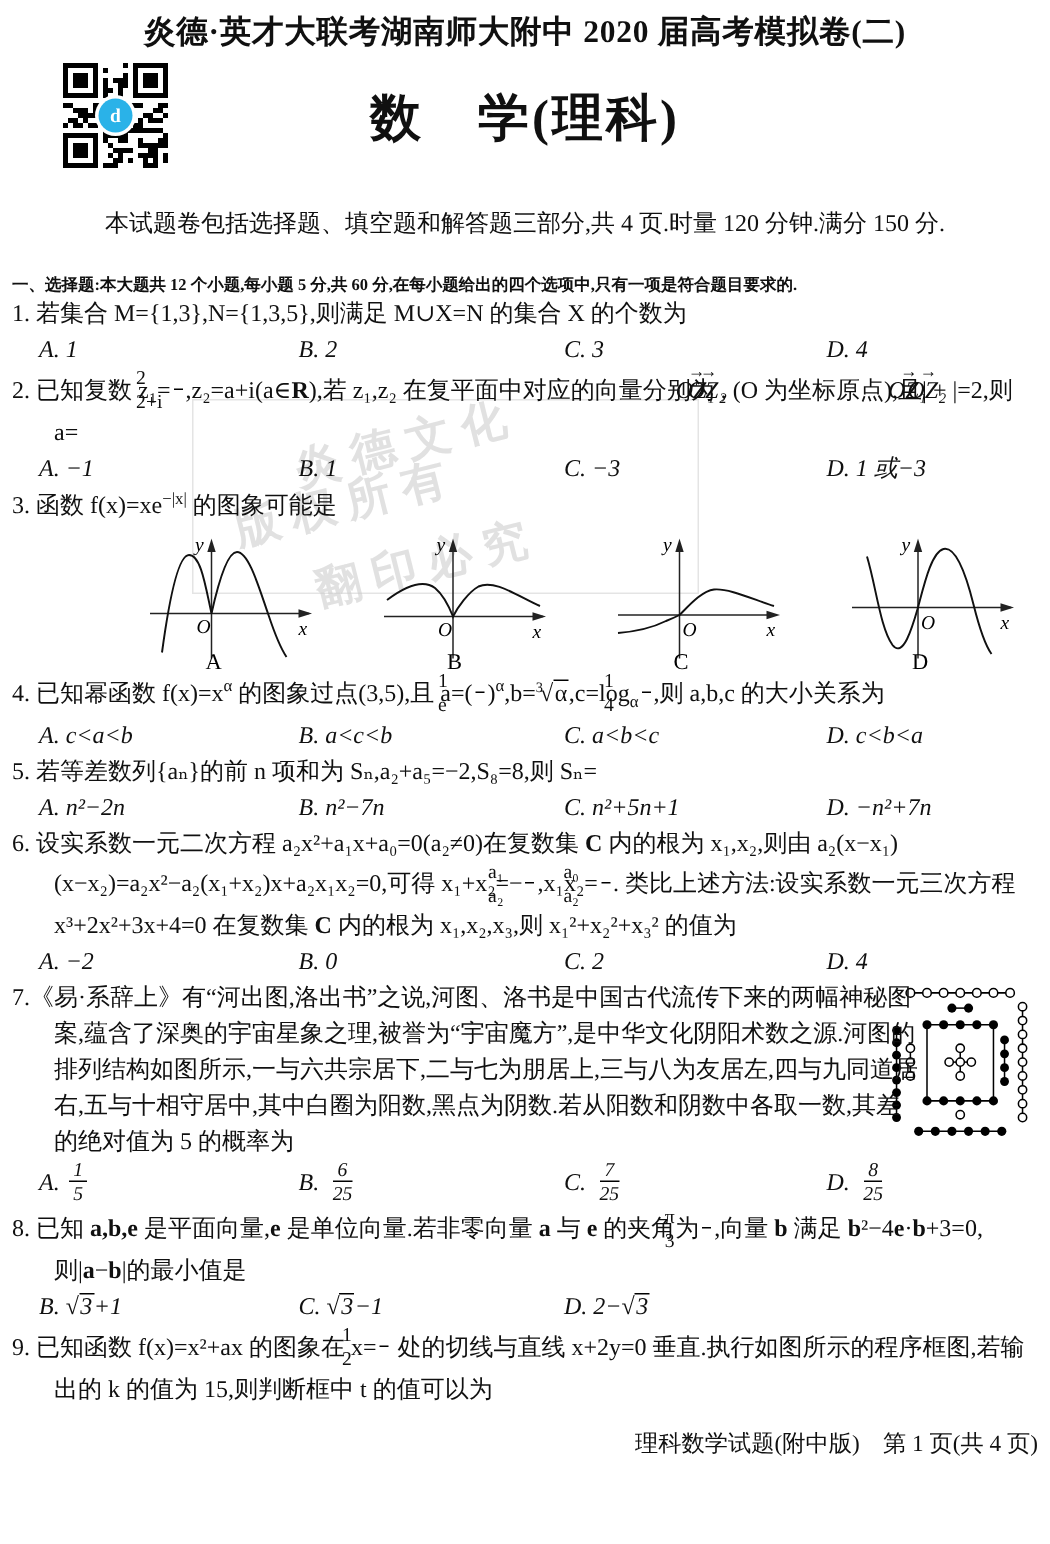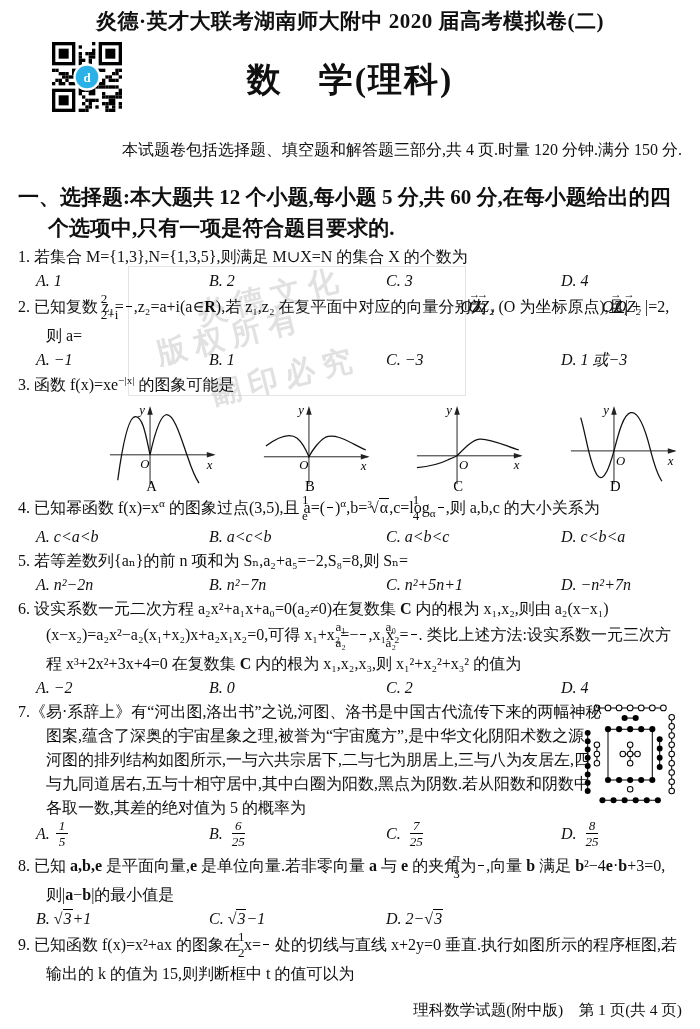--- a/index.html
+++ b/index.html
@@ -1,27 +1,27 @@
 <!DOCTYPE html>
 <html><head>
 <meta charset="utf-8">
 <style>
   html,body{margin:0;padding:0;}
   body{
     width:700px;height:1029px;overflow:hidden;background:#fff;color:#101010;
     font-family:"Liberation Serif","DejaVu Serif",serif;
     font-size:16px;line-height:1.5;position:relative;
   }
-  .page{position:relative;z-index:1;padding:0 18px;}
+  .page{position:relative;z-index:1;padding:0 8px;}
   .title{margin-top:6px;text-align:center;font-size:21px;font-weight:bold;letter-spacing:.5px;}
   .head-row{position:relative;height:76px;margin-top:2px;}
   .qr{position:absolute;left:34px;top:2px;}
   .subject{text-align:center;font-size:34px;font-weight:bold;padding-top:14px;letter-spacing:2px;}
-  .instructions{margin-top:22px;text-align:right;font-size:16px;}
-  .sec{margin-top:20px;font-weight:bold;font-size:21px;padding-left:30px;text-indent:-30px;}
+  .instructions{margin-top:22px;text-align:center;font-size:16px;}
+  .sec{margin-top:20px;font-weight:bold;font-size:11px;padding-left:30px;text-indent:-30px;}
   .qblock{margin:0;}
   .qtext{padding-left:28px;text-indent:-28px;}
   .opts{display:grid;grid-template-columns:173px 177px 175px 1fr;padding-left:18px;text-indent:0;font-style:italic;}
   .opt{white-space:nowrap;}
   b{font-weight:bold;}
   sup{font-size:.7em;}
   sub{font-size:.7em;}
   .frac{display:inline-flex;flex-direction:column;align-items:center;vertical-align:middle;
         line-height:1.15;font-size:.82em;margin:0 2px;transform:translateY(-2px);}
   .frac .fn{border-bottom:1px solid #000;padding:0 3px;}

